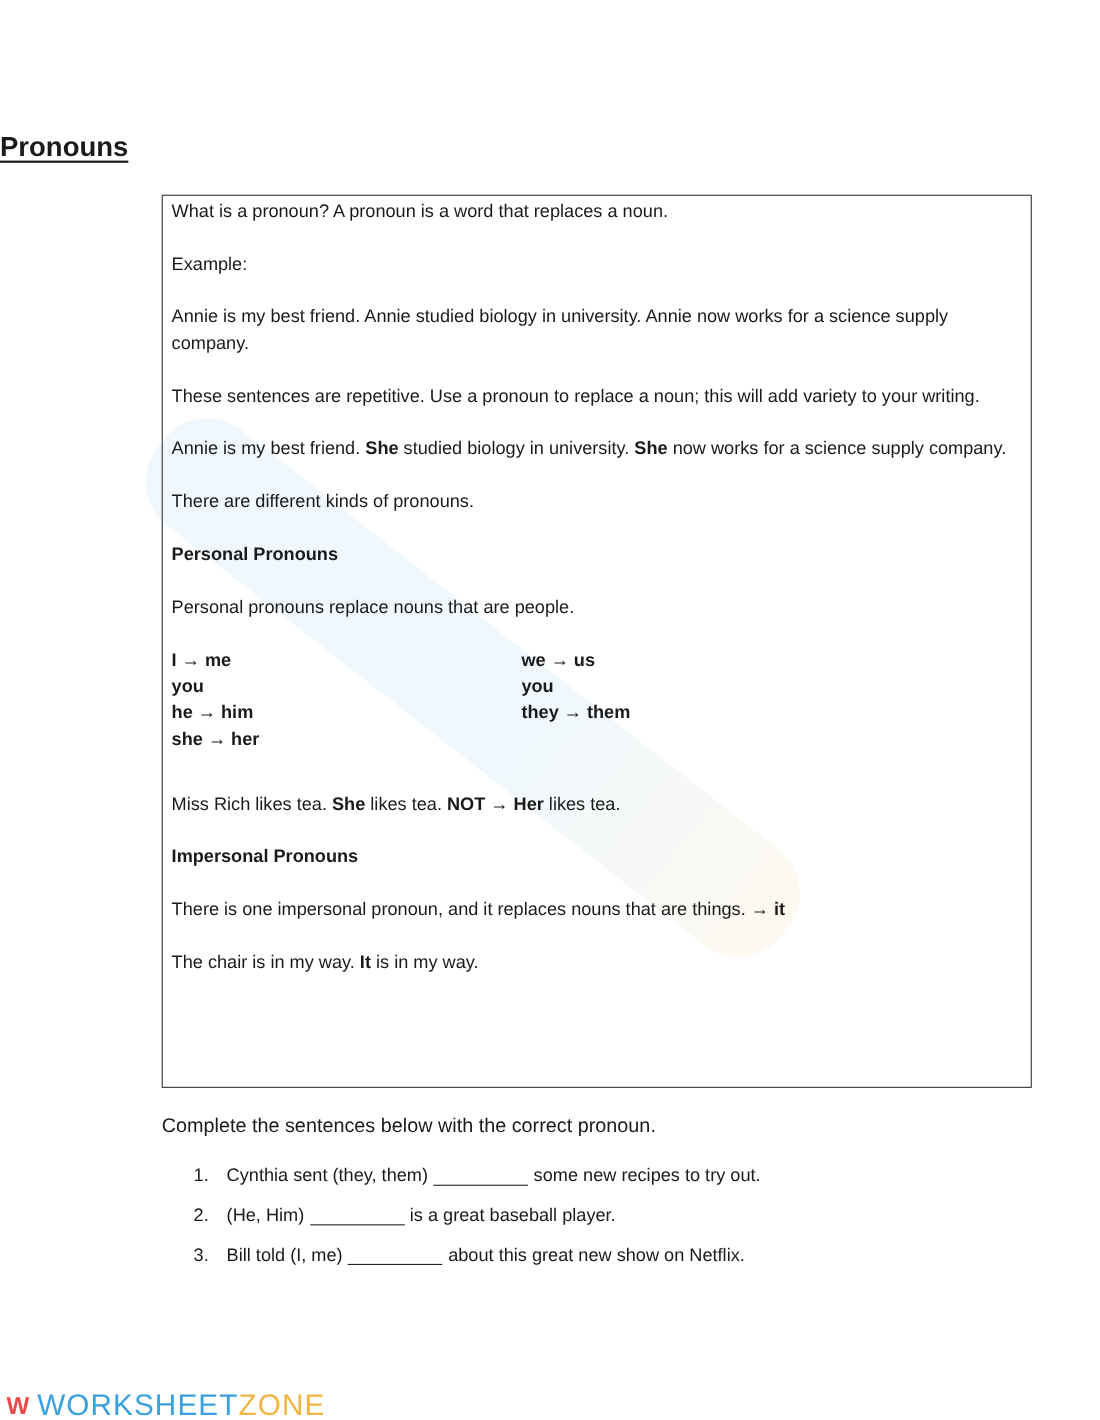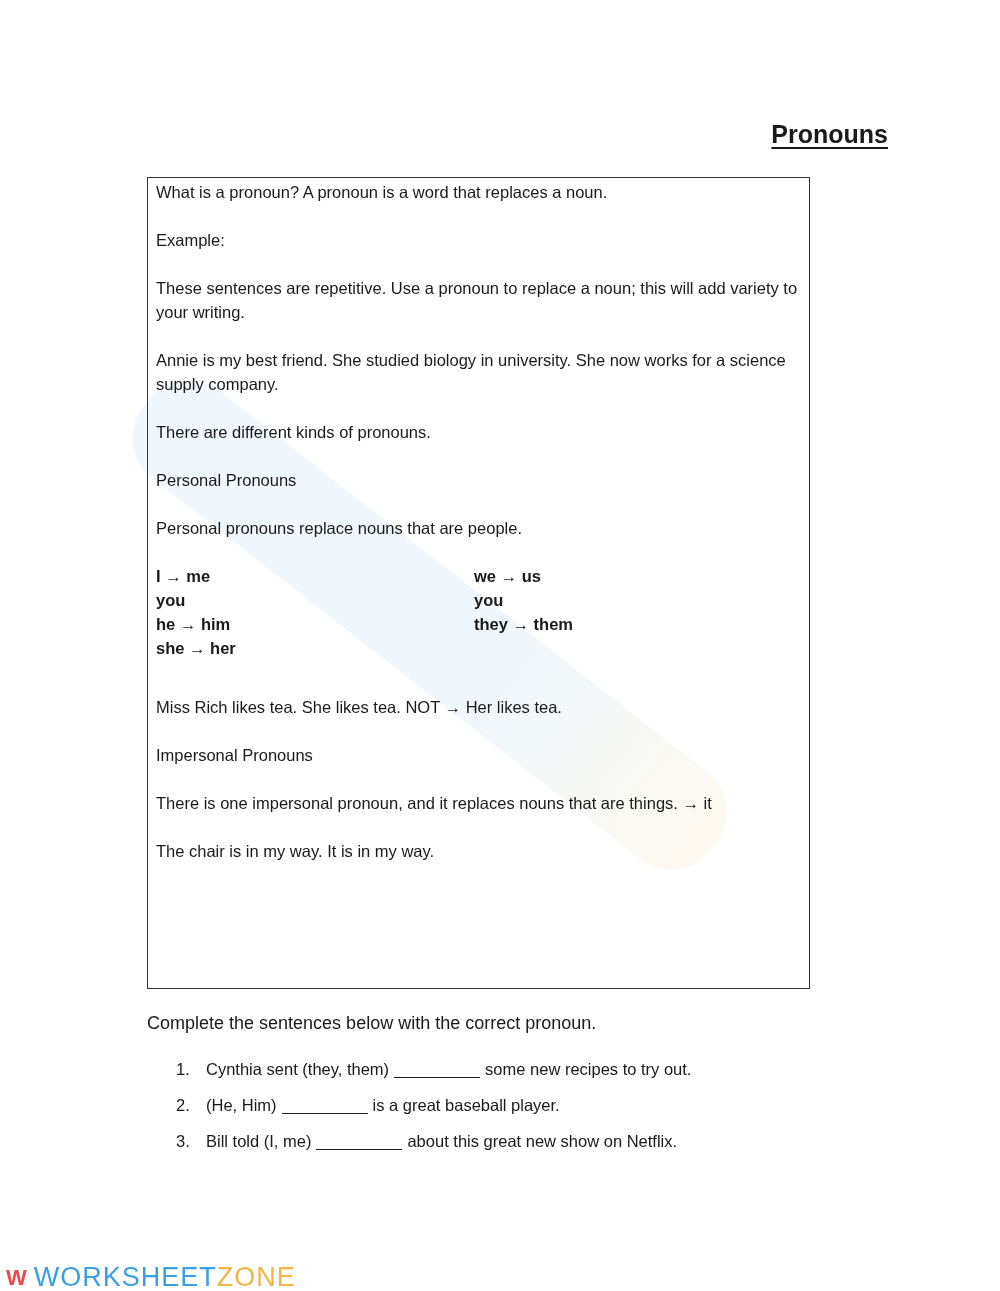--- a/index.html
+++ b/index.html
@@ -1,25 +1,25 @@
 <!DOCTYPE html>
 <html><head>
 <meta charset="utf-8">
 <style>
   html, body { margin: 0; padding: 0; background: #ffffff; }
   body { width: 1000px; height: 1291px; position: relative; overflow: hidden;
          font-family: "Liberation Sans", sans-serif; color: #1a1a1a; }
-  .title { position: absolute; top: 120px; left: 0; width: 888px; text-align: right;
+  .title { position: absolute; top: 120px; left: 0; width: 888px; text-align: left;
            font-size: 25px; font-weight: bold; }
   .title span { text-decoration: underline; text-underline-offset: 4px; }
-  .box { position: absolute; left: 147px; top: 177px; width: 663px; height: 812px;
+  .box { position: absolute; left: 147px; top: 177px; width: 791px; height: 812px;
          border: 1.3px solid #333; box-sizing: border-box; padding: 2px 8px 0 8px;
          font-size: 16.5px; line-height: 24px; }
   .box p { margin: 0 0 24px 0; }
-  .b { font-weight: normal; }
+  .b { font-weight: bold; }
   .cols { display: flex; margin-bottom: 35px; }
   .col1 { width: 318px; font-weight: bold; }
   .col2 { font-weight: bold; }
   .instructions { position: absolute; left: 147px; top: 1013px; font-size: 18px; }
   .qlist { position: absolute; left: 176px; top: 1060px; font-size: 16.5px; }
   .q { height: 36px; display: flex; }
   .qnum { width: 30px; }
   .blank { display: inline-block; width: 86px; border-bottom: 1px solid #222; margin: 0 5px; height: 17px; vertical-align: baseline; }
   .brand { position: absolute; left: 6px; top: 1262px; display: flex; align-items: center; gap: 10px; }
   .brand .logo { font-weight: bold; font-size: 22px; color: #e94b4b; letter-spacing: -3px; }
@@ -33,20 +33,21 @@
 </head>
 <body>
 
 <div class="wm"></div>
 
 <div class="title"><span>Pronouns</span></div>
 
 <div class="box">
   <p>What is a pronoun? A pronoun is a word that replaces a noun.</p>
   <p>Example:</p>
+  <p>Annie is my best friend. Annie studied biology in university. Annie now works for a science supply company.</p>
   <p>These sentences are repetitive. Use a pronoun to replace a noun; this will add variety to your writing.</p>
   <p><span>Annie is my best friend. </span><span class="b">She</span><span> studied biology in university. </span><span class="b">She</span><span> now works for a science supply company.</span></p>
   <p>There are different kinds of pronouns.</p>
   <p class="b">Personal Pronouns</p>
   <p>Personal pronouns replace nouns that are people.</p>
   <div class="cols">
     <div class="col1">
       <div>I → me</div>
       <div>you</div>
       <div>he → him</div>

